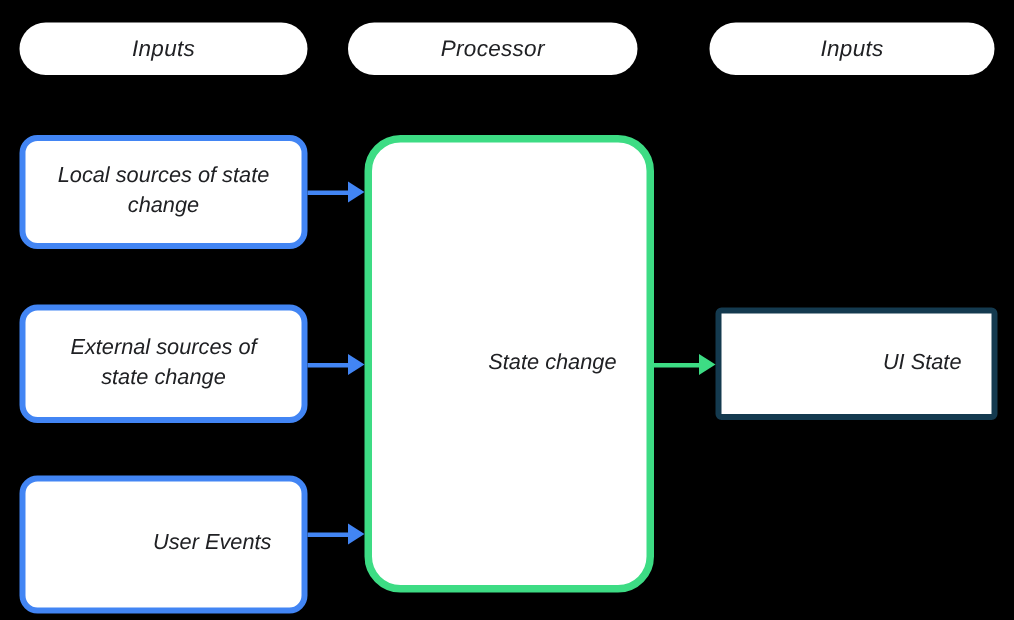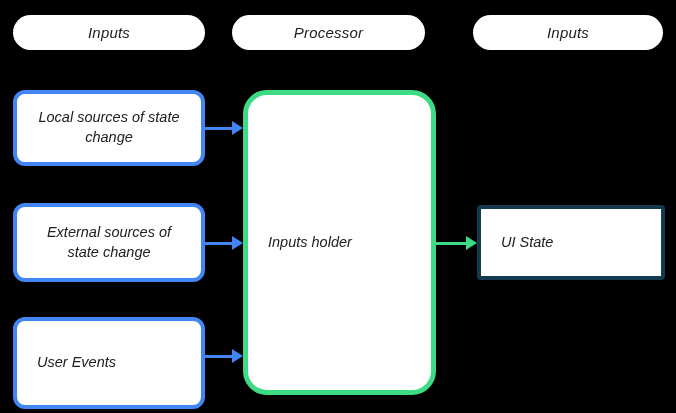--- a/index.html
+++ b/index.html
@@ -37,21 +37,21 @@
   }
   .pill.c1 { left: 13px;  width: 192px; }
   .pill.c2 { left: 232px; width: 193px; }
   .pill.c3 { left: 473px; width: 190px; }
 
   .box {
     position: absolute;
     background: var(--fill);
     display: flex;
     align-items: center;
-    justify-content: flex-start;
+    justify-content: flex-end;
     text-align: center;
     color: var(--text);
     font-size: 14.5px;
     line-height: 1.35;
     padding: 6px 20px;
   }
   .box.input {
     left: 13px;
     width: 192px;
     border: 4px solid var(--blue);
@@ -126,21 +126,21 @@
     <span>Local sources of state change</span>
   </div>
   <div class="box input b2">
     <span>External sources of state change</span>
   </div>
   <div class="box input b3">
     <span>User Events</span>
   </div>
 
   <div class="box processor">
-    <span>Inputs holder</span>
+    <span>State change</span>
   </div>
 
   <div class="box output">
     <span>UI State</span>
   </div>
 
   <div class="arrow blue a1">
     <div class="shaft"></div>
     <div class="head"></div>
   </div>

